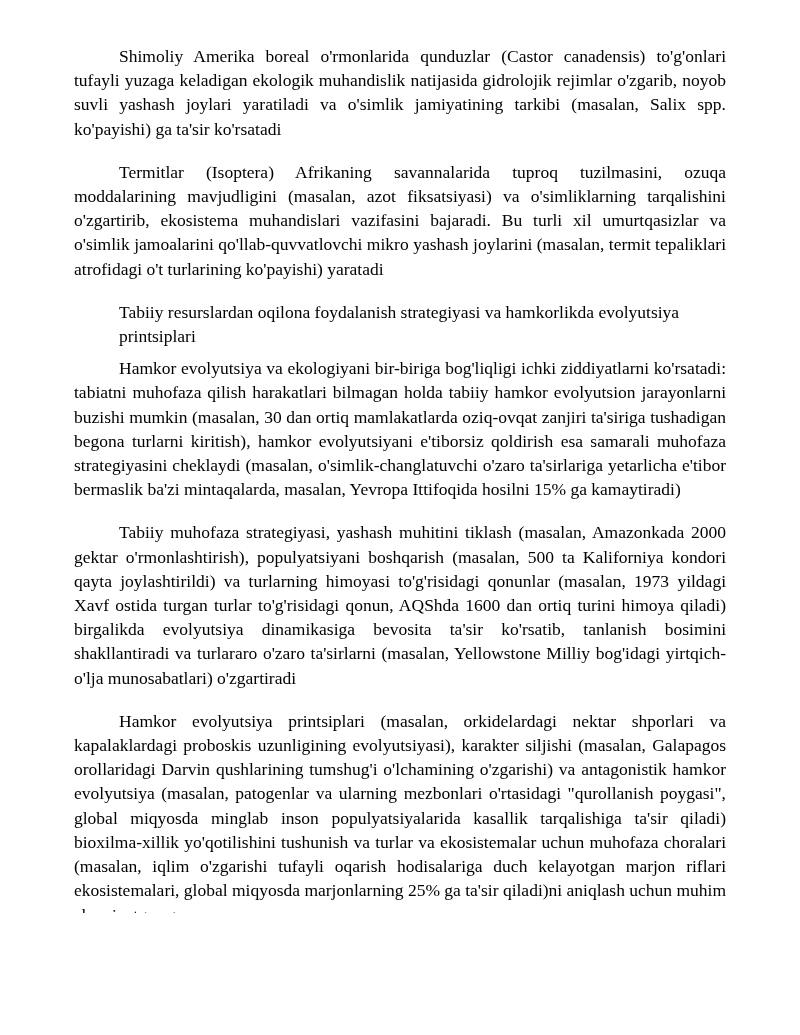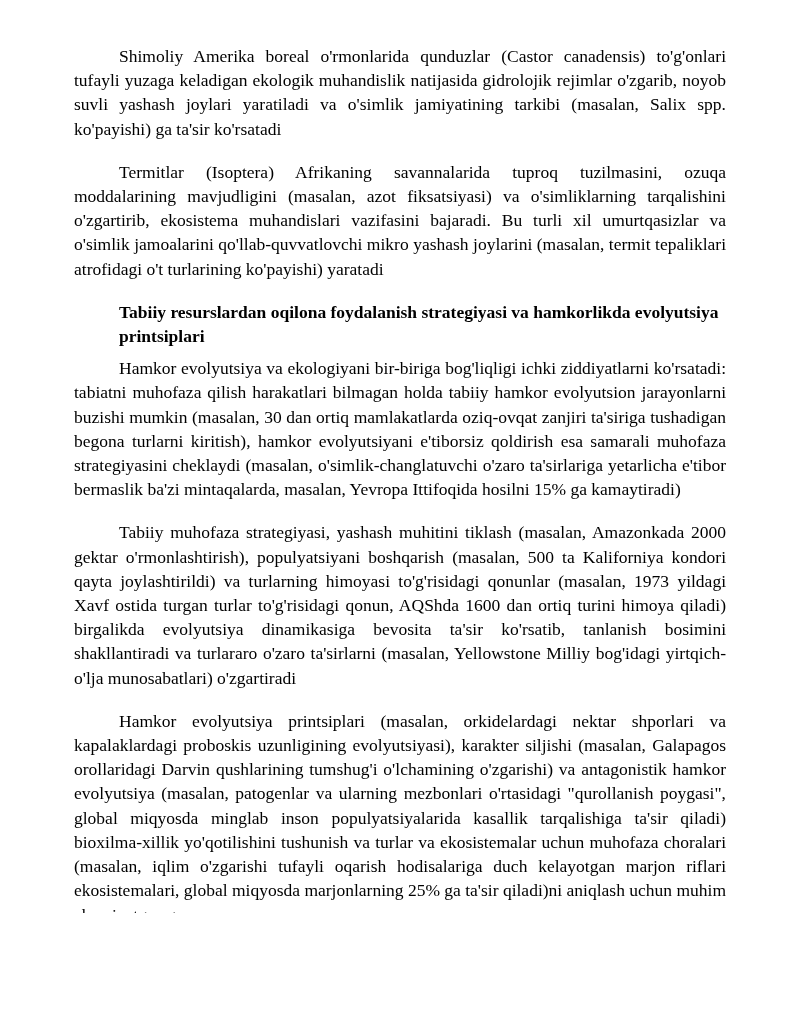--- a/index.html
+++ b/index.html
@@ -23,21 +23,21 @@
     margin: 0 0 19px 0;
     text-align: justify;
     text-indent: 45px;
   }
   .para.after-heading {
     margin-top: 8px;
   }
   .heading {
     margin: 8px 0 0 45px;
     padding: 0;
-    font-weight: bold;
+    font-weight: normal;
     font-size: 17.5px;
     line-height: 24.2px;
     text-align: left;
   }
 </style>
 </head>
 <body>
 
 <div class="page">
   <p class="para">Shimoliy Amerika boreal o'rmonlarida qunduzlar (Castor canadensis) to'g'onlari tufayli yuzaga keladigan ekologik muhandislik natijasida gidrolojik rejimlar o'zgarib, noyob suvli yashash joylari yaratiladi va o'simlik jamiyatining tarkibi (masalan, Salix spp. ko'payishi) ga ta'sir ko'rsatadi</p>

